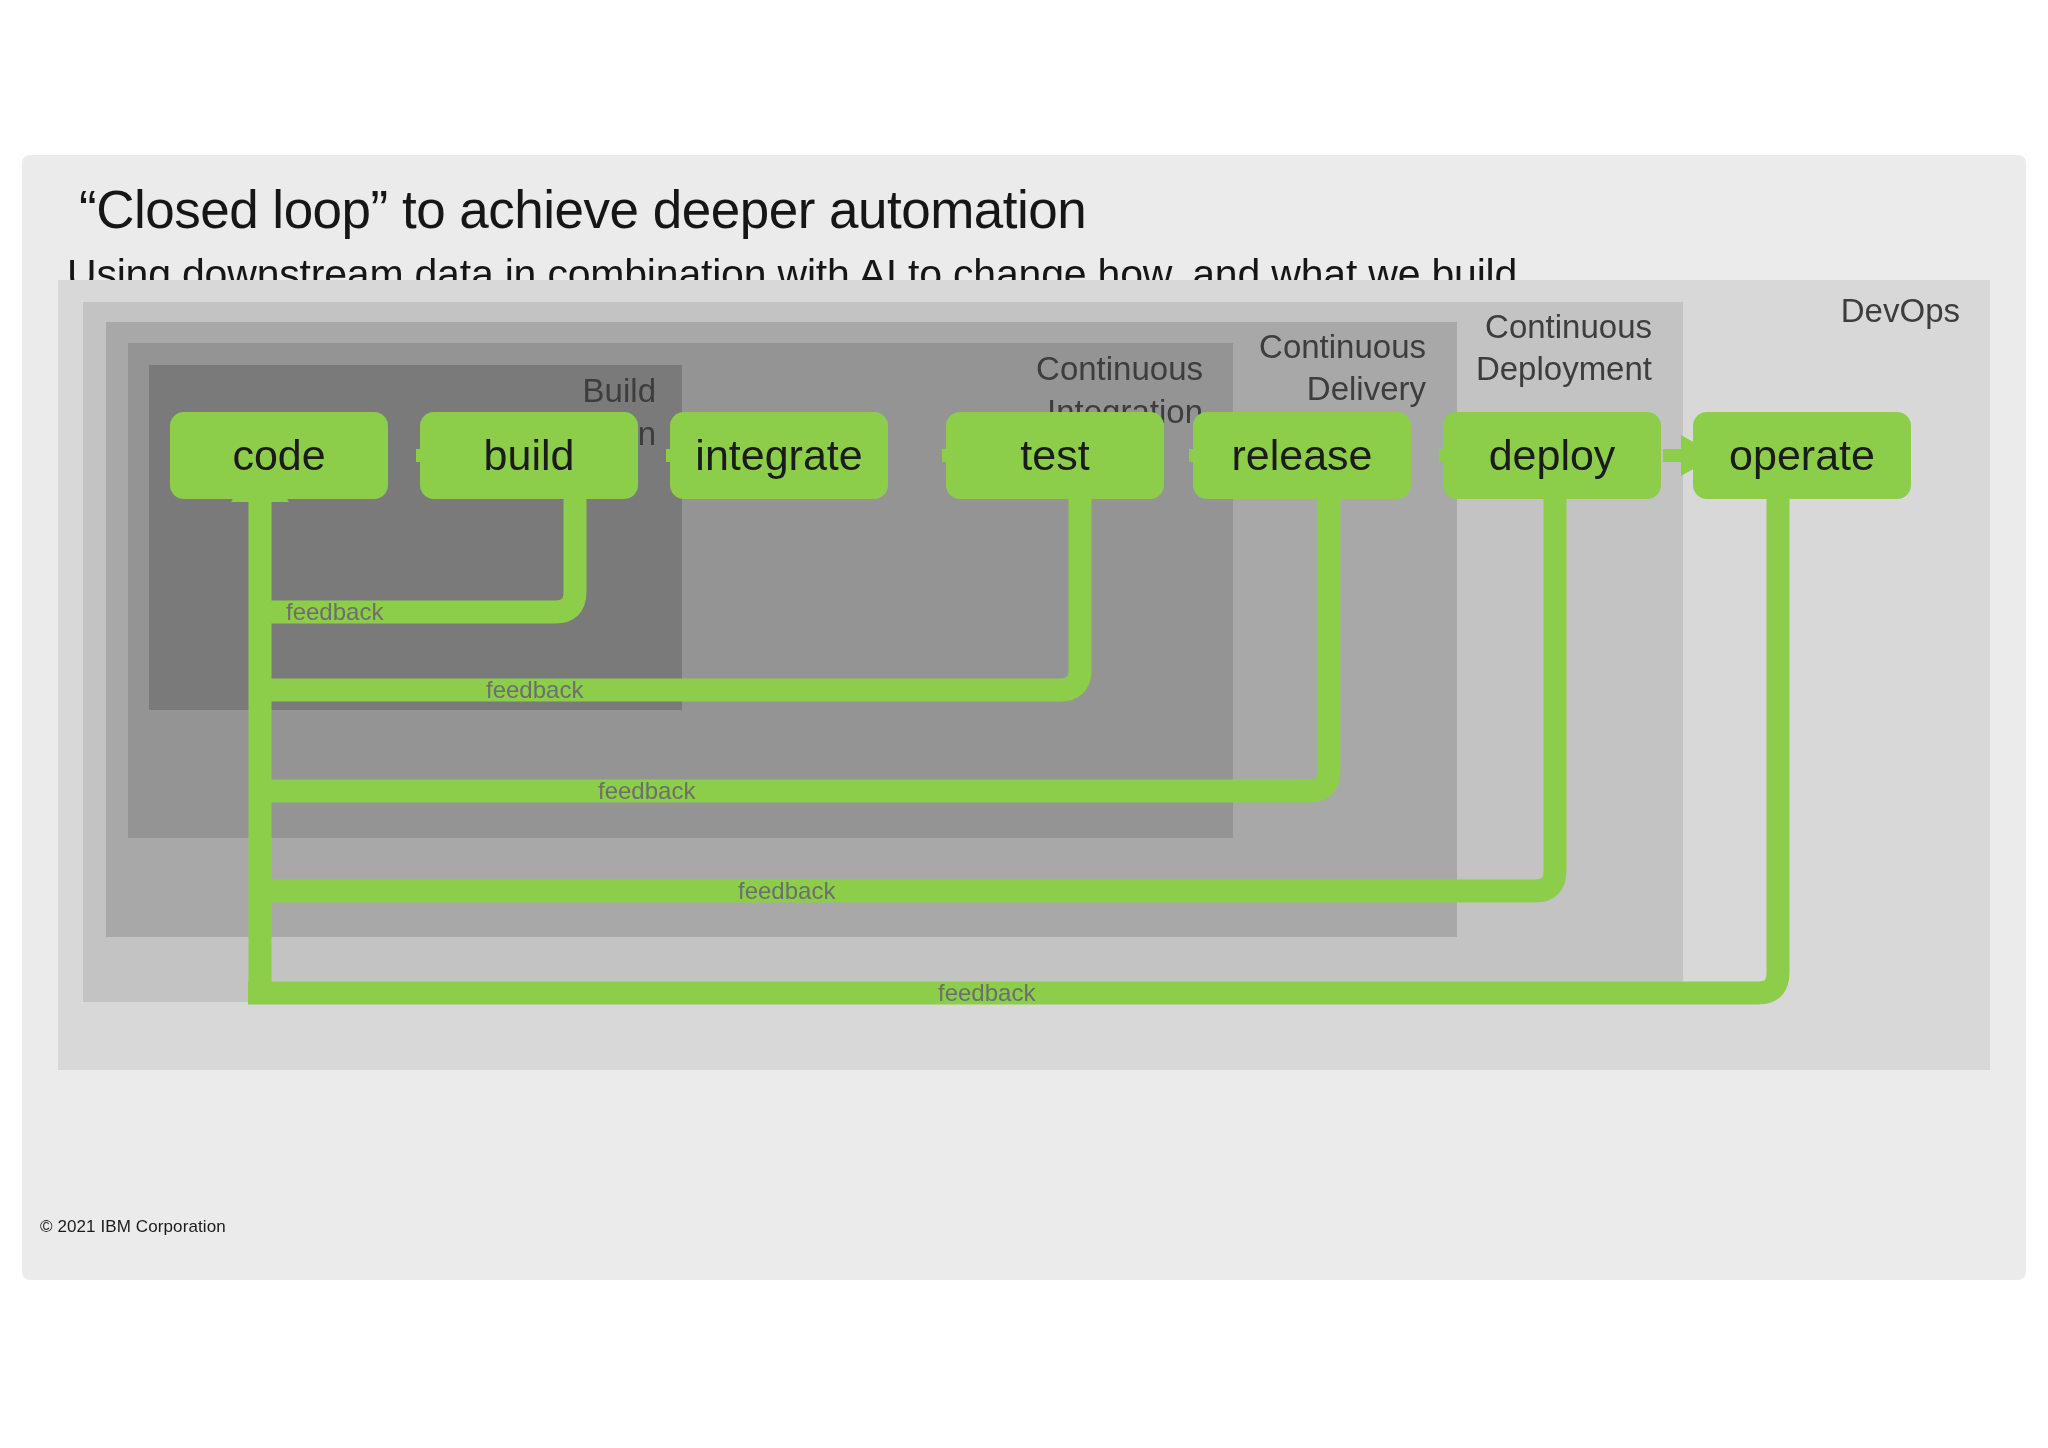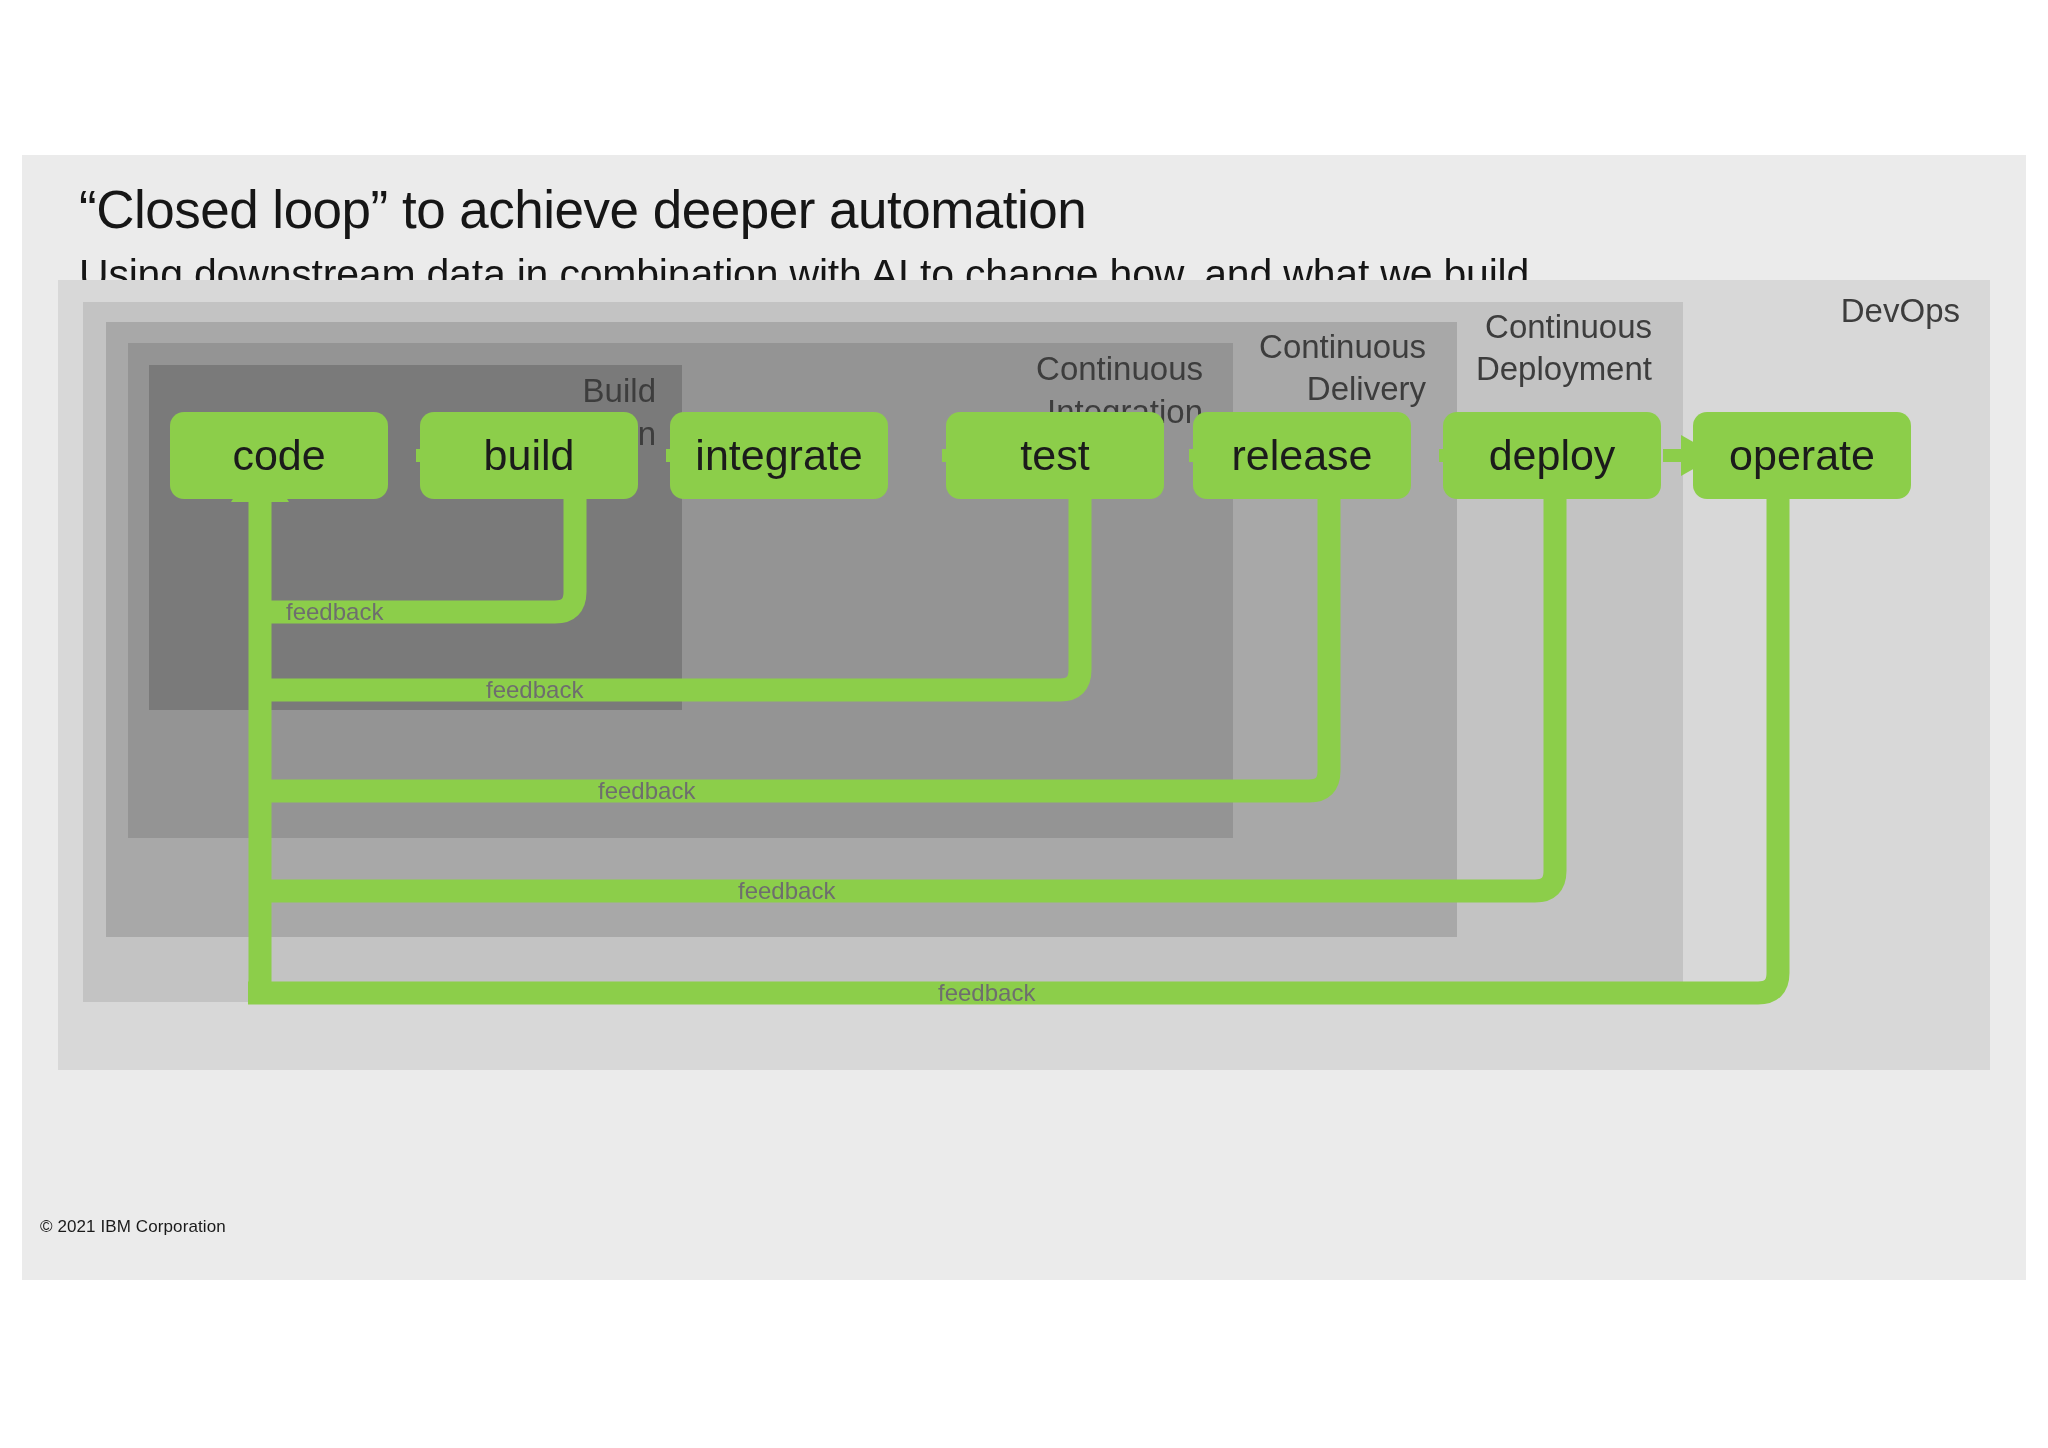--- a/index.html
+++ b/index.html
@@ -14,35 +14,36 @@
     overflow: hidden;
   }
 
   #slide {
     position: absolute;
     left: 22px;
     top: 155px;
     width: 2004px;
     height: 1125px;
     background: #ebebeb;
+    border-radius: 8px;
   }
 
   #title {
     position: absolute;
     left: 57px;
     top: 24px;
     font-size: 53px;
     font-weight: 400;
     color: #161616;
     letter-spacing: -0.5px;
     white-space: nowrap;
   }
   #subtitle {
     position: absolute;
-    left: 57px;
+    left: 45px;
     top: 96px;
     font-size: 41px;
     font-weight: 400;
     color: #161616;
     letter-spacing: -0.2px;
     white-space: nowrap;
   }
 
   #copyright {
     position: absolute;

